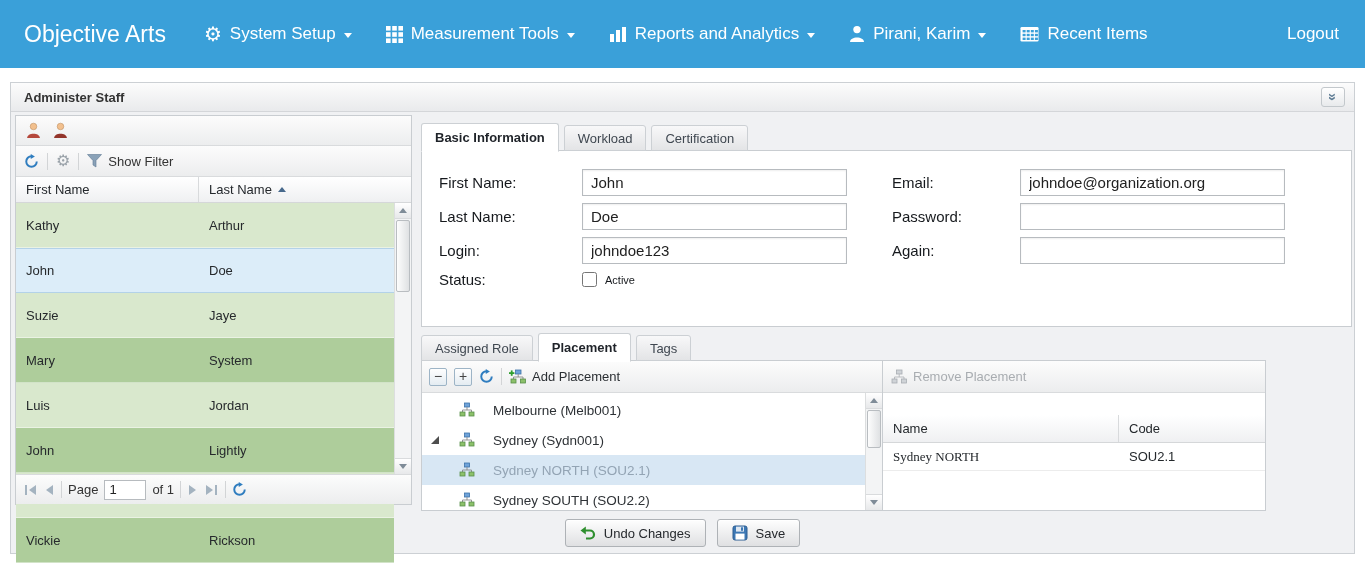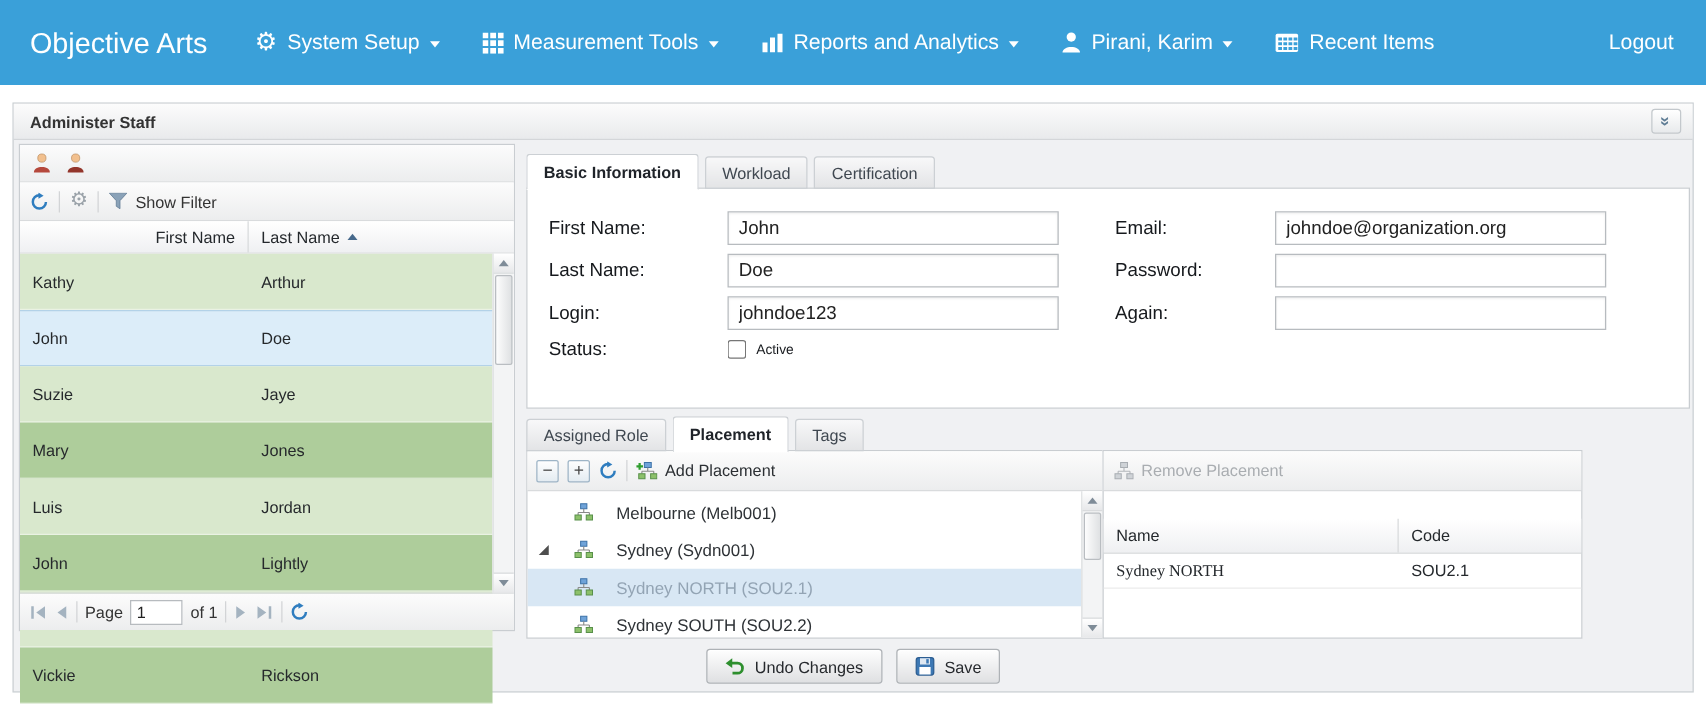--- a/index.html
+++ b/index.html
@@ -27,21 +27,21 @@
   
   .left-grid { position:absolute; left:4px; top:32px; width:397px; height:390px; background:#fff; border:1px solid #c9cdd1; display:flex; flex-direction:column; }
   .tb { display:flex; align-items:center; background:linear-gradient(#fcfcfc,#ecedee); border-bottom:1px solid #d9dbdd; flex:0 0 auto; }
   .tb1 { height:30px; gap:10px; padding:0 9px; }
   .tb2 { height:31px; gap:8px; padding:0 8px; }
   .sep { width:1px; height:17px; background:#d2d4d6; flex:0 0 1px; }
   .tool { display:inline-flex; align-items:center; gap:6px; cursor:pointer; }
   .gear-gray { font-size:16px; color:#9aa2a9; line-height:1; }
   .gh { height:26px; display:flex; background:linear-gradient(#ffffff,#eff0f2); border-bottom:1px solid #d5d7d9; flex:0 0 auto; }
   .gh-cell { display:flex; align-items:center; gap:6px; font-size:13px; color:#24282c; padding:0 10px; cursor:pointer; }
-  .gh-first { width:183px; border-right:1px solid #d8dadc;justify-content:flex-end; }
+  .gh-first { width:183px; border-right:1px solid #d8dadc; }
   .gh-last { flex:1; }
   .arr-up { width:0; height:0; border-left:4px solid transparent; border-right:4px solid transparent; border-bottom:5px solid #47698c; }
   .gbody { flex:1; display:flex; min-height:0; background:#fff; }
   .rows { flex:1; }
   .grid-row { height:45px; display:flex; align-items:center; font-size:13px; color:#26292c; border-bottom:1px solid rgba(255,255,255,.45); cursor:pointer; }
   .c1 { width:183px; padding:0 10px; } .c2 { flex:1; padding:0 10px; }
   .row-a { background:#d9e8cd; }
   .row-b { background:#aecd9b; }
   .row-sel { background:#dcedf9; border-top:1px solid #b3d2e8; border-bottom:1px solid #b3d2e8; }
   .vscroll { width:17px; flex:0 0 17px; border-left:1px solid #dcdedf; background:#f3f4f5; display:flex; flex-direction:column; }
@@ -233,21 +233,21 @@
           <div class="grid-row row-sel">
               <span class="c1">John</span>
               <span class="c2">Doe</span>
             </div>
           <div class="grid-row row-a">
               <span class="c1">Suzie</span>
               <span class="c2">Jaye</span>
             </div>
           <div class="grid-row row-b">
               <span class="c1">Mary</span>
-              <span class="c2">Jones</span>
+              <span class="c2">System</span>
             </div>
           <div class="grid-row row-a">
               <span class="c1">Luis</span>
               <span class="c2">Jordan</span>
             </div>
           <div class="grid-row row-b">
               <span class="c1">John</span>
               <span class="c2">Lightly</span>
             </div>
           <div class="grid-row row-a">

